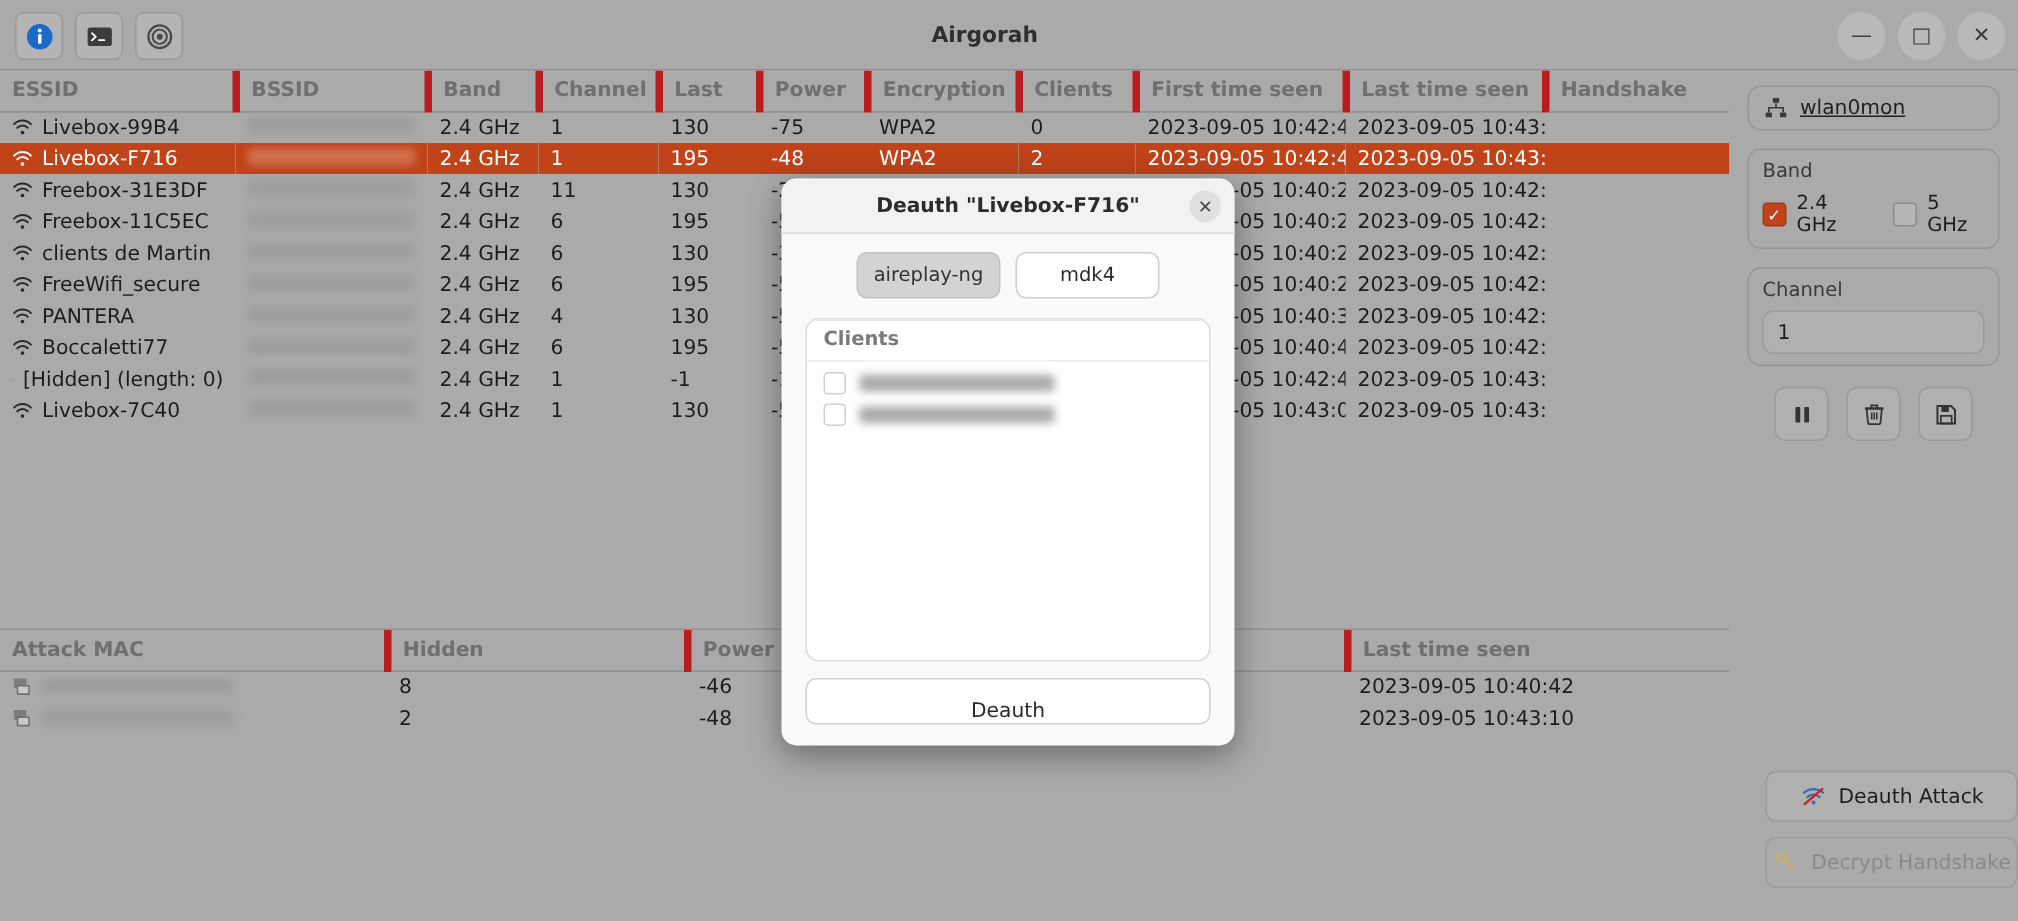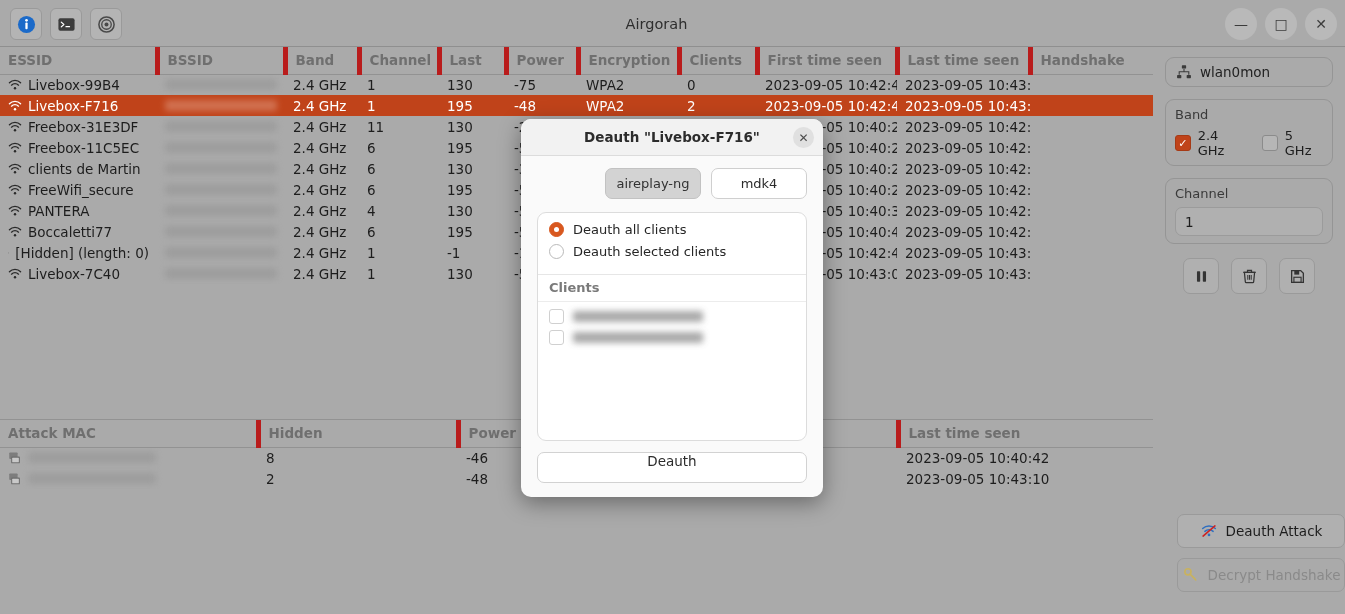--- a/index.html
+++ b/index.html
@@ -34,21 +34,21 @@
   .win-btn {
     width: 32px; height: 32px;
     border-radius: 50%;
     background: #b9b9b9;
     display: flex; align-items: center; justify-content: center;
     color: #3b3b3b; font-size: 14px;
   }
   #app-title {
     position: absolute; left: 0; top: 0; width: 1313px; height: 47px;
     display: flex; align-items: center; justify-content: center;
-    font-size: 14.5px; font-weight: normal; color: #2e2e2e;
+    font-size: 14.5px; font-weight: bold; color: #2e2e2e;
     pointer-events: none;
   }
 
   
   #main {
     position: absolute; top: 47px; left: 0;
     width: 1153px; height: 567px;
     background: #aaaaaa;
   }
 
@@ -95,21 +95,21 @@
     background: #aaaaaa;
     padding: 10px 12px;
   }
   .frame {
     border: 1px solid #959595;
     border-radius: 9px;
     background: transparent;
     margin-bottom: 12px;
     padding: 7px 9px;
   }
-  .iface-row { display: flex; align-items: center; gap: 8px; font-size: 13.5px; color: #222; }
+  .iface-row { display: flex; align-items: center; gap: 8px; font-size: 13.5px; color: #222; text-decoration: underline; }
   .frame-label { font-size: 13px; color: #3a3a3a; margin-bottom: 6px; }
   .chk-row { display: flex; align-items: center; gap: 7px; }
   .chk {
     width: 16px; height: 16px; border-radius: 3px;
     border: 1px solid #8b8b8b; background: #b6b6b6;
     display: inline-flex; align-items: center; justify-content: center;
     font-size: 11px; color: #fff;
   }
   .chk.on { background: #c0431a; border-color: #a63a16; }
   .chk-label { font-size: 13px; color: #1d1d1d; }
@@ -157,21 +157,21 @@
   }
   #dlg-title { font-size: 13.5px; font-weight: bold; color: #2c2c2c; }
   #dlg-close {
     position: absolute; right: 9px; top: 8px;
     width: 21px; height: 21px; border-radius: 50%;
     background: #e0e0e0; color: #4a4a4a;
     display: flex; align-items: center; justify-content: center;
     font-size: 12px;
   }
   #dlg-body { padding: 12px 16px 14px; flex: 1; display: flex; flex-direction: column; }
-  .tabs { display: flex; gap: 10px; justify-content: flex-end; margin-bottom: 13px; }
+  .tabs { display: flex; gap: 10px; justify-content: center; margin-bottom: 13px; }
   .tab {
     min-width: 96px; height: 31px;
     border-radius: 7px; border: 1px solid #cfcfcf;
     background: #ffffff; color: #2b2b2b;
     font-size: 13px;
     display: flex; align-items: center; justify-content: center;
   }
   .tab.active { background: #d3d3d3; border-color: #c2c2c2; color: #333; }
   .dlg-frame {
     border: 1px solid #dcdcdc; border-radius: 9px;
@@ -200,21 +200,21 @@
   .cbox {
     width: 15px; height: 15px; border-radius: 3px;
     border: 1px solid #d0d0d0; background: #fff; flex: none;
   }
   #dlg-deauth {
     margin-top: 11px;
     height: 31px;
     border: 1px solid #d2d2d2; border-radius: 7px;
     background: #fff; color: #2b2b2b;
     font-size: 13.5px;
-    display: flex; align-items: flex-start; justify-content: center;
+    display: flex; align-items: flex-end; justify-content: center;
   }
 </style>
 </head>
 <body>
 
 <div id="app">
 
   <div id="titlebar">
     <div id="app-title">Airgorah</div>
 
@@ -658,30 +658,20 @@
       <div class="tabs">
         <div class="tab active">
           <span>aireplay-ng</span>
         </div>
         <div class="tab">
           <span>mdk4</span>
         </div>
       </div>
 
       <div class="dlg-frame">
-        <div class="radio-area">
-          <div class="radio-row">
-            <span class="radio on"></span>
-            <span class="radio-label">Deauth all clients</span>
-          </div>
-          <div class="radio-row">
-            <span class="radio"></span>
-            <span class="radio-label">Deauth selected clients</span>
-          </div>
-        </div>
 
         <div class="clients-head">Clients</div>
         <div class="clients-list" id="dlg-clients">
             <div class="client-row">
               <span class="cbox"></span>
               <span class="blur-bar" style="width:130px"></span>
             </div>
             <div class="client-row">
               <span class="cbox"></span>
               <span class="blur-bar" style="width:130px"></span>

